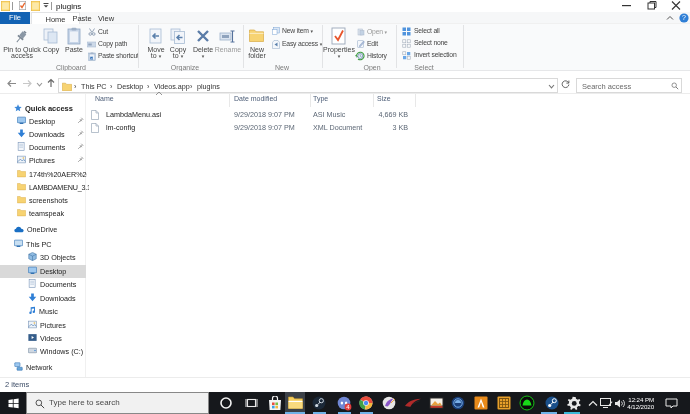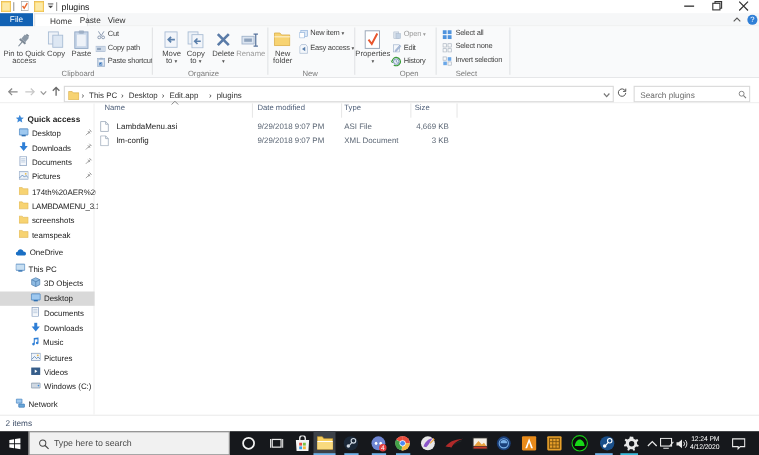--- a/index.html
+++ b/index.html
@@ -253,33 +253,33 @@
   </svg>
   <div id="addrbox" class="abs">
     <svg class="abs" style="left:3px;top:3px" width="10" height="9" viewBox="0 0 10 9">
       <path d="M0.3 1.2 L3.6 1.2 L4.6 2.4 L9.7 2.4 L9.7 8.7 L0.3 8.7 Z" fill="#f7d372" stroke="#d8ab45" stroke-width="0.6"></path>
     </svg>
     <span class="abs" style="left:15px;top:3px">›</span>
     <span class="abs" style="left:22px;top:3px">This PC</span>
     <span class="abs" style="left:51px;top:3px">›</span>
     <span class="abs" style="left:58px;top:3px">Desktop</span>
     <span class="abs" style="left:88px;top:3px">›</span>
-    <span class="abs" style="left:95px;top:3px">Edit.app</span>
+    <span class="abs" style="left:95px;top:3px">Videos.app</span>
     <span class="abs" style="left:131px;top:3px">›</span>
     <span class="abs" style="left:138px;top:3px">plugins</span>
     <svg class="abs" style="left:489px;top:5px" width="7" height="5" viewBox="0 0 7 5">
       <path d="M1 1 L3.5 3.8 L6 1" stroke="#777" stroke-width="1.1" fill="none"></path>
     </svg>
   </div>
   <svg class="abs" style="left:561px;top:9px" width="9" height="9" viewBox="0 0 16 16">
     <path d="M13.5 5 A 6 6 0 1 0 14 8" fill="none" stroke="#555" stroke-width="1.6"></path>
     <path d="M14 1 L14 5.5 L9.5 5.5" fill="none" stroke="#555" stroke-width="1.6"></path>
   </svg>
   <div id="searchbox" class="abs">
-    <span class="abs" style="left:5px;top:3px">Search plugins</span>
+    <span class="abs" style="left:5px;top:3px">Search access</span>
     <svg class="abs" style="left:94px;top:3px" width="8" height="8" viewBox="0 0 10 10">
       <circle cx="4" cy="4" r="2.8" fill="none" stroke="#777" stroke-width="1"></circle>
       <path d="M6.2 6.2 L9 9" stroke="#777" stroke-width="1.2"></path>
     </svg>
   </div>
 </div>
 
 <div id="main" class="abs">
   <div id="sidebar" class="abs"></div>
 </div>
@@ -402,21 +402,21 @@
 <div class="abs" style="left:310px;top:94px;width:1px;height:13px;background:#e8e8e8"></div>
 <div class="abs" style="left:373px;top:94px;width:1px;height:13px;background:#e8e8e8"></div>
 <div class="abs" style="left:415px;top:94px;width:1px;height:13px;background:#e8e8e8"></div>
 
 <svg class="abs" style="left:91px;top:110px" width="8" height="10" viewBox="0 0 8 10">
     <path d="M0.5 0.5 L5 0.5 L7.5 3 L7.5 9.5 L0.5 9.5 Z" fill="#fff" stroke="#9aa7b8" stroke-width="0.7"></path>
     <path d="M5 0.5 L5 3 L7.5 3" fill="none" stroke="#9aa7b8" stroke-width="0.7"></path>
   </svg>
 <div class="cell fname" style="left:106px;top:110px;">LambdaMenu.asi</div>
 <div class="cell" style="left:234px;top:110px;">9/29/2018 9:07 PM</div>
-<div class="cell" style="left:313px;top:110px;">ASI File</div>
+<div class="cell" style="left:313px;top:110px;">ASI Music</div>
 <div class="cell" style="left:350px;top:110px;width:58px;text-align:right;">4,669 KB</div>
 <svg class="abs" style="left:91px;top:122.5px" width="8" height="10" viewBox="0 0 8 10">
     <path d="M0.5 0.5 L5 0.5 L7.5 3 L7.5 9.5 L0.5 9.5 Z" fill="#fff" stroke="#9aa7b8" stroke-width="0.7"></path>
     <path d="M5 0.5 L5 3 L7.5 3" fill="none" stroke="#9aa7b8" stroke-width="0.7"></path>
   </svg>
 <div class="cell fname" style="left:106px;top:122.5px;">lm-config</div>
 <div class="cell" style="left:234px;top:122.5px;">9/29/2018 9:07 PM</div>
 <div class="cell" style="left:313px;top:122.5px;">XML Document</div>
 <div class="cell" style="left:350px;top:122.5px;width:58px;text-align:right;">3 KB</div>
 

